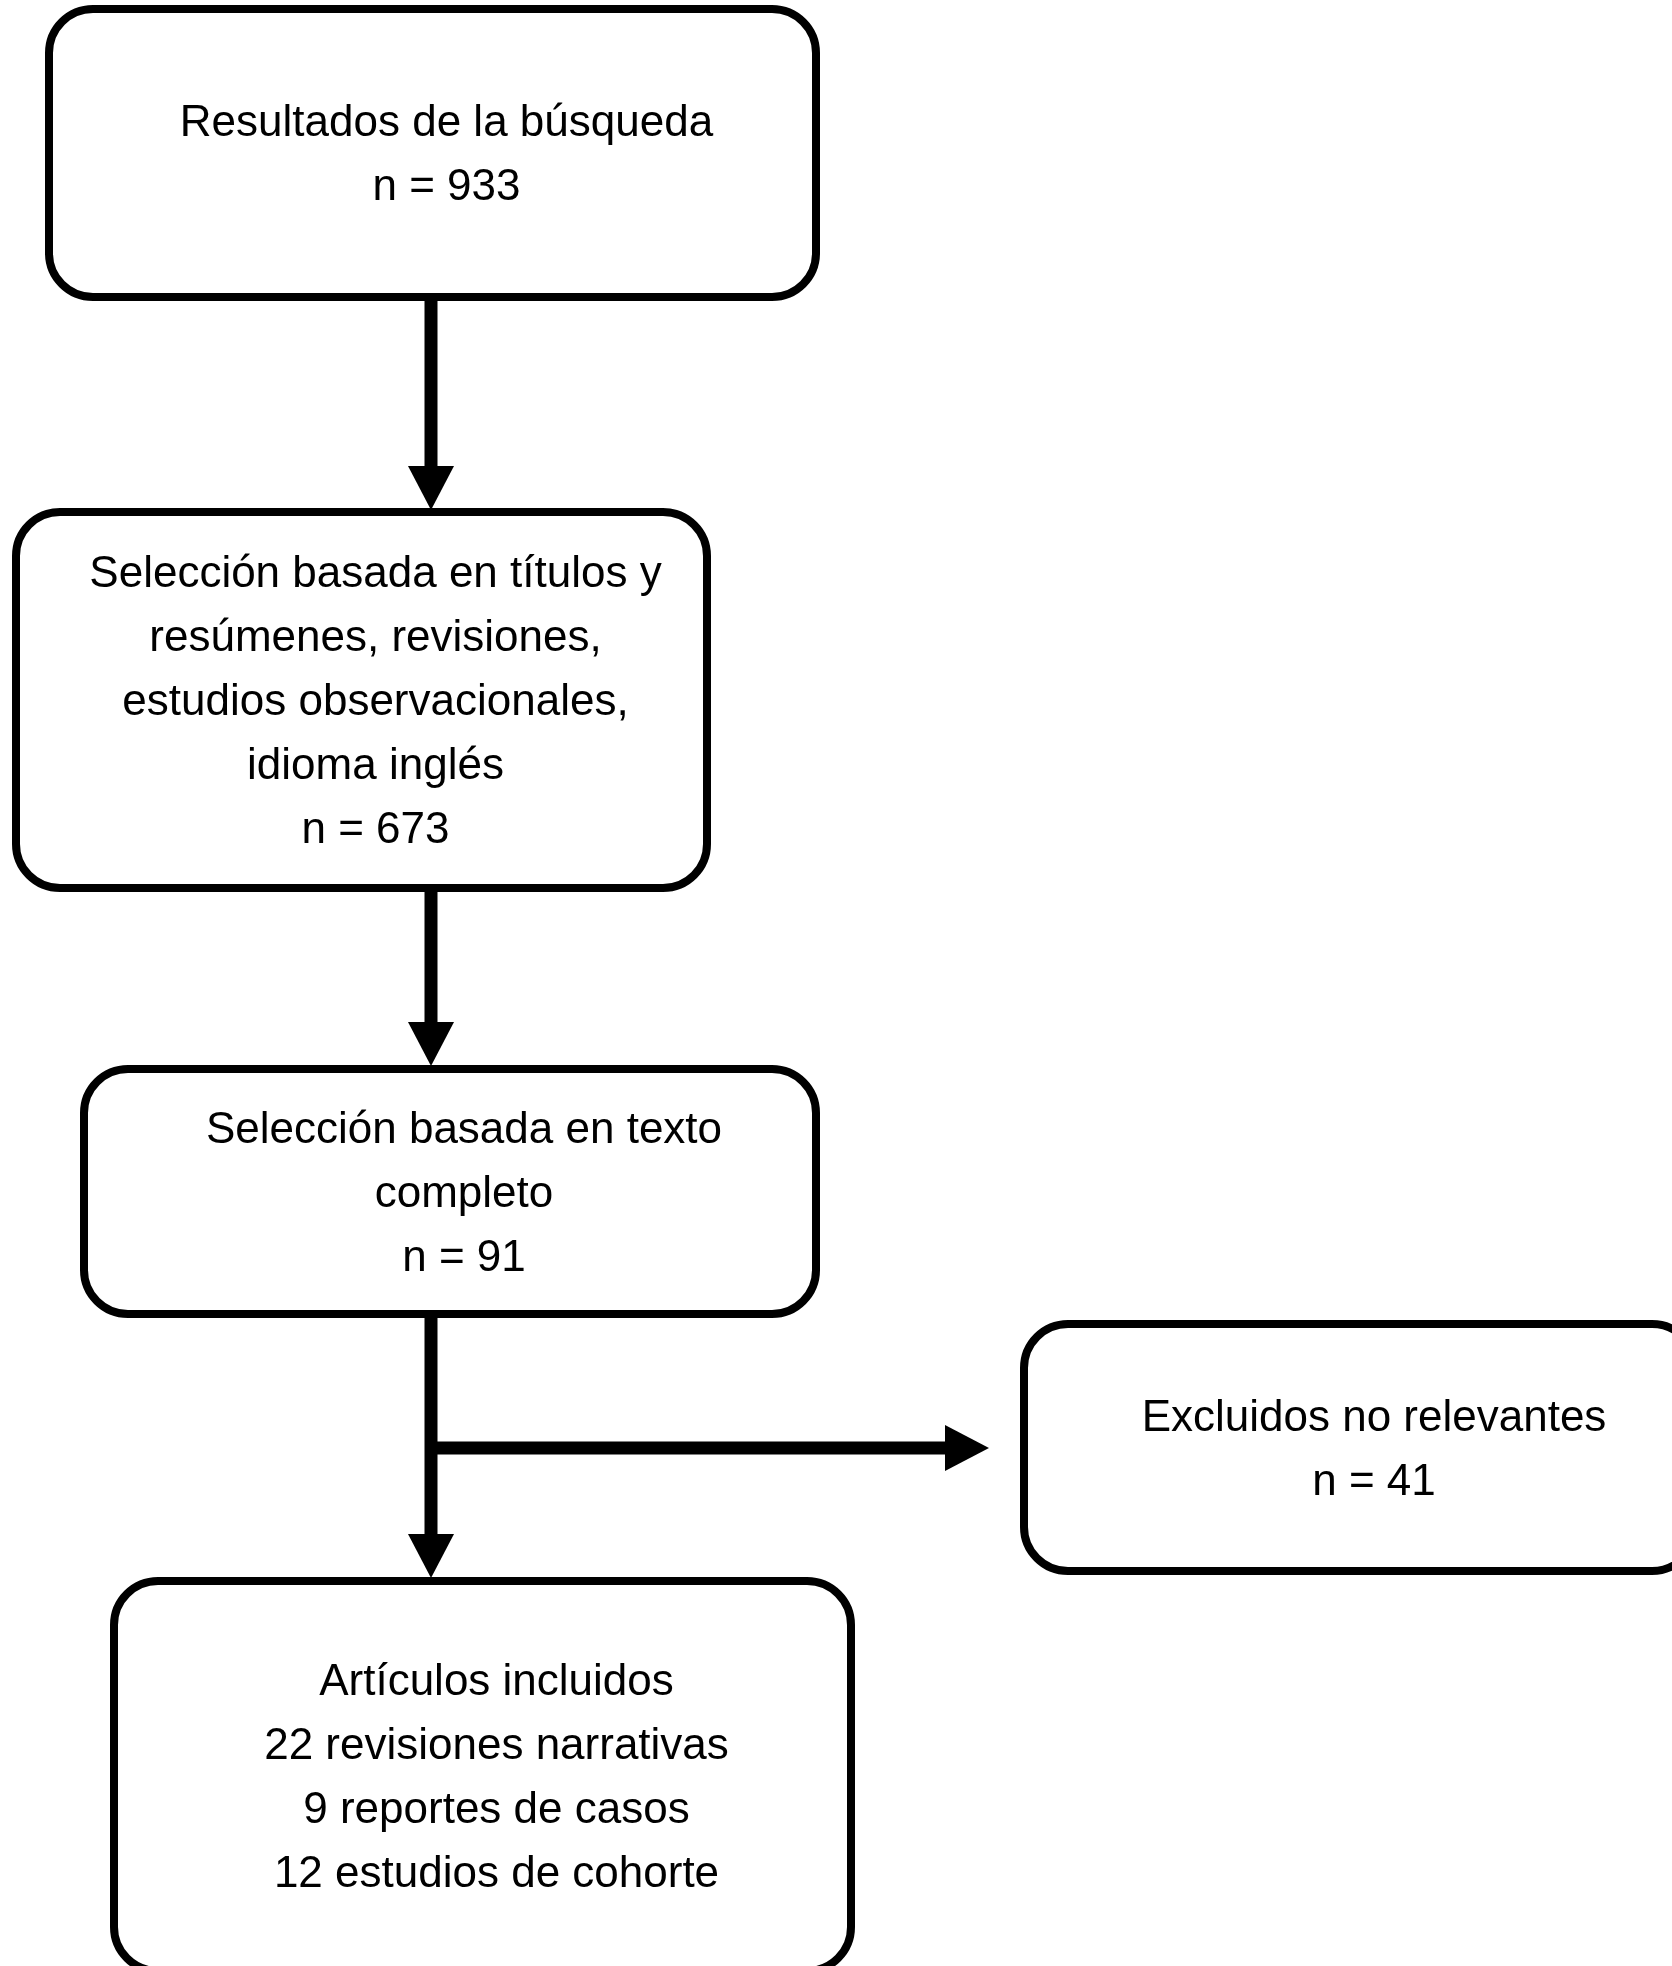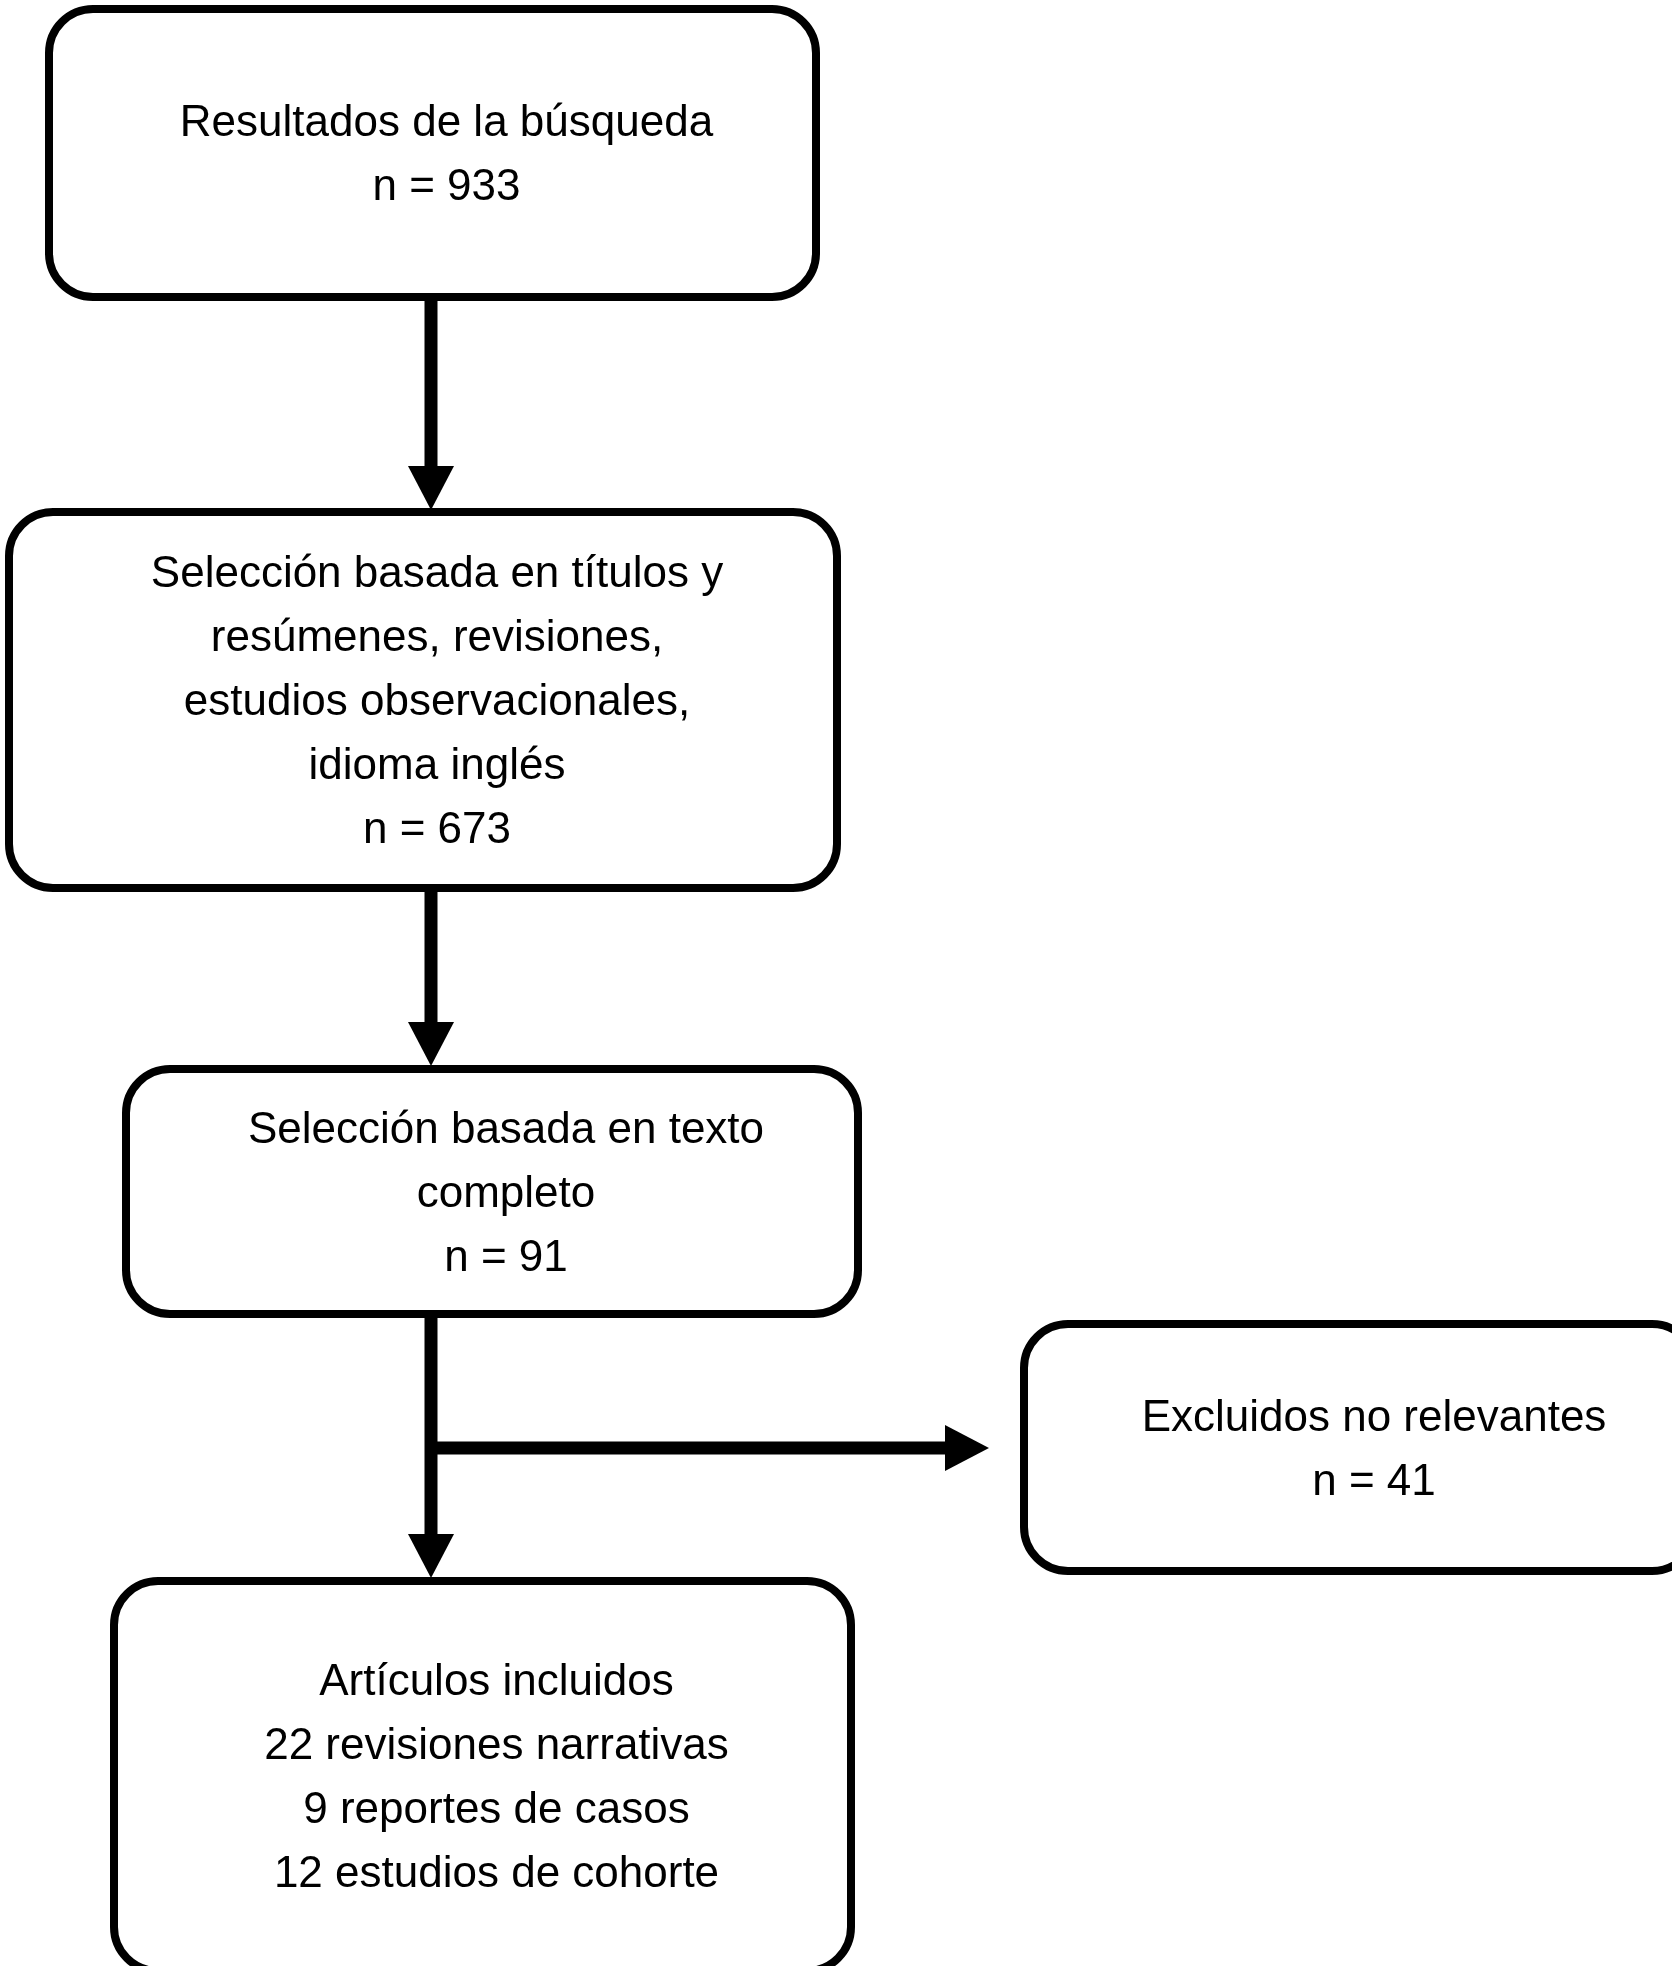--- a/index.html
+++ b/index.html
@@ -27,22 +27,22 @@
     justify-content: center;
     text-align: center;
     font-size: 44px;
     line-height: 64px;
     font-weight: 400;
     z-index: 2;
     padding-left: 28px;
   }
   .node .line { white-space: nowrap; }
   #node-search   { left: 45px;  top: 5px;    width: 775px; height: 296px; }
-  #node-titles   { left: 5px;  top: 508px;  width: 836px; height: 384px; }
-  #node-fulltext { left: 80px;  top: 1065px; width: 740px; height: 253px; margin-left: 42px; }
+  #node-titles   { left: 12px;  top: 508px;  width: 699px; height: 384px; }
+  #node-fulltext { left: 80px;  top: 1065px; width: 740px; height: 253px; }
   #node-excluded { left: 985px; top: 1320px; width: 680px; height: 255px; margin-left: 35px; }
   #node-included { left: 110px; top: 1577px; width: 745px; height: 398px; }
   #connectors {
     position: absolute;
     left: 0; top: 0;
     width: 1672px;
     height: 1966px;
     z-index: 1;
   }
   #connectors line    { stroke: #000000; stroke-width: 13px; }

